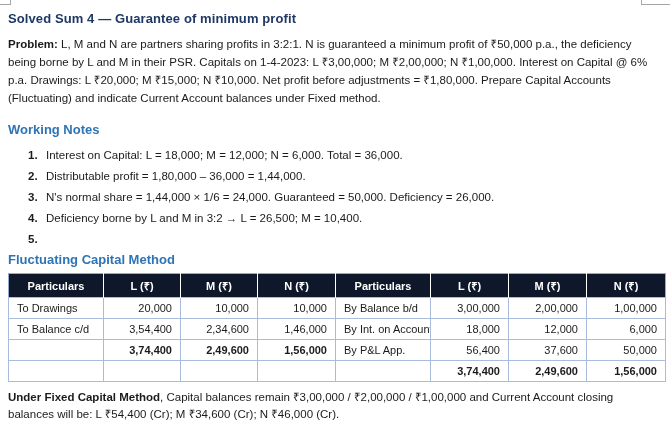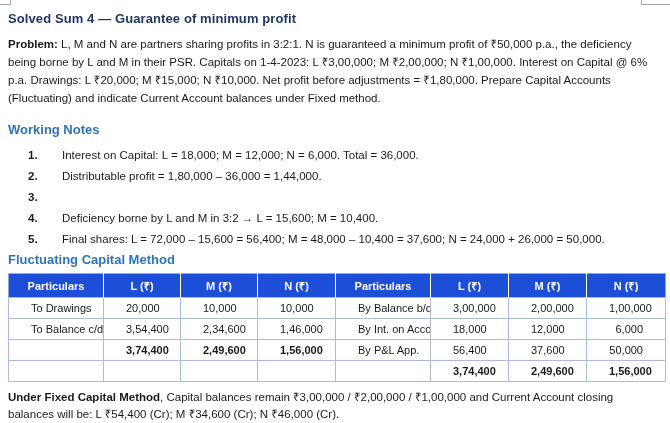--- a/index.html
+++ b/index.html
@@ -40,34 +40,34 @@
 
   .notes { margin-top: 10px; }
   .note-row {
     display: flex; font-size: 11.5px; line-height: 16px;
     margin-bottom: 5px; width: 650px;
   }
   .note-num {
     font-weight: 700; width: 14px; margin-left: 20px; flex: 0 0 auto;
     text-align: left;
   }
-  .note-text { margin-left: 20px; }
+  .note-text { margin-left: 4px; }
 
   table.cap {
     margin-top: 6px; border-collapse: collapse; table-layout: fixed;
     width: 657px; font-size: 11px;
     border: 1px solid #94aace;
   }
   table.cap th {
-    background: #1d4ed8; color: #ffffff; font-weight: 700;
+    background: #0f172a; color: #ffffff; font-weight: 700;
     text-align: center; padding: 4px 12px; height: 21px;
   }
   table.cap th + th { border-left: 1px solid #ffffff; }
   table.cap td {
-    border: 1px solid #a9bcdd; padding: 3px 22px; height: 21px;
+    border: 1px solid #a9bcdd; padding: 3px 8px; height: 21px;
     background: #ffffff; white-space: nowrap; overflow: hidden;
   }
   td.pcell { text-align: left; }
   td.ncell { text-align: right; }
   td.shade { background: #e4eaf5; }
   td.tot { font-weight: 700; }
   table.cap { border-bottom: 1px solid #7f97c4; }
 
   .footer {
     margin-top: 7px; font-size: 11.5px; line-height: 17px; width: 654px;
@@ -91,28 +91,28 @@
     <div class="note-row">
       <span class="note-num">1.</span>
       <span class="note-text">Interest on Capital: L = 18,000; M = 12,000; N = 6,000. Total = 36,000.</span>
     </div>
     <div class="note-row">
       <span class="note-num">2.</span>
       <span class="note-text">Distributable profit = 1,80,000 – 36,000 = 1,44,000.</span>
     </div>
     <div class="note-row">
       <span class="note-num">3.</span>
+      <span class="note-text">N's normal share = 1,44,000 × 1/6 = 24,000. Guaranteed = 50,000. Deficiency = 26,000.</span>
     </div>
     <div class="note-row">
       <span class="note-num">4.</span>
-      <span class="note-text">Deficiency borne by L and M in 3:2 → L = 15,600; M = 10,400.</span>
+      <span class="note-text">Deficiency borne by L and M in 3:2 → L = 26,500; M = 10,400.</span>
     </div>
     <div class="note-row">
       <span class="note-num">5.</span>
-      <span class="note-text">Final shares: L = 72,000 – 15,600 = 56,400; M = 48,000 – 10,400 = 37,600; N = 24,000 + 26,000 = 50,000.</span>
     </div>
   </div>
 
   <div class="h2 h2-fcm">Fluctuating Capital Method</div>
 
   <table class="cap">
     <colgroup>
       <col style="width:95px">
         <col style="width:77px">
         <col style="width:77px">

